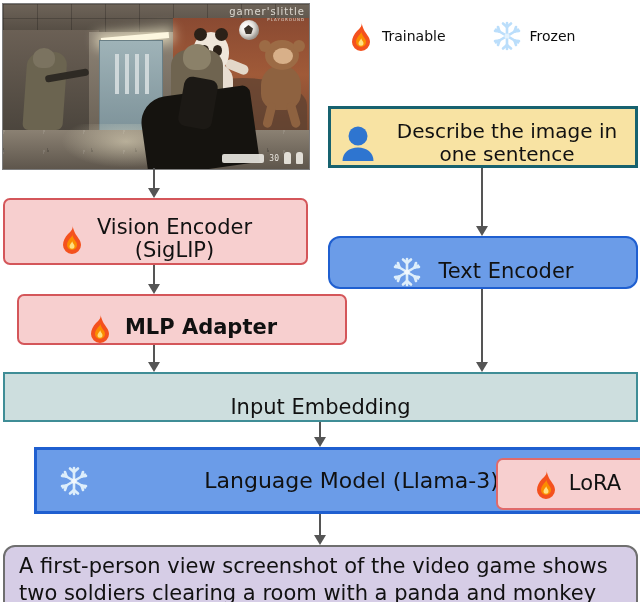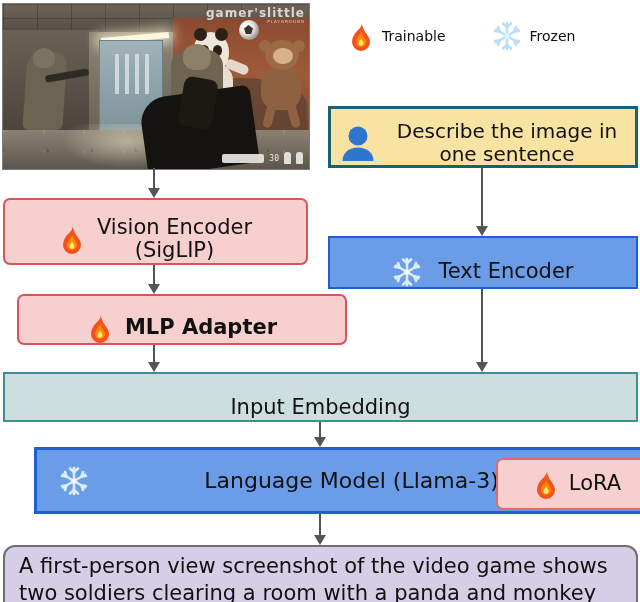--- a/index.html
+++ b/index.html
@@ -89,21 +89,21 @@
   #prompt-box .lbl{font-size:20px;flex:1;}
 
   
   .pink{background:#f7cfcf;border:2px solid #d4565a;border-radius:7px;}
   #vision-encoder-box{left:3px;top:198px;width:305px;height:67px;}
   #mlp-adapter-box{left:17px;top:294px;width:330px;height:51px;font-weight:bold;}
   .pink .row{display:flex;align-items:center;justify-content:center;gap:12px;width:100%;}
 
   
   .blue{background:#6b9ce8;border:2px solid #1f5fd0;}
-  #text-encoder-box{left:328px;top:236px;width:310px;height:53px;}
+  #text-encoder-box{left:328px;top:236px;width:310px;height:53px;border-radius:12px;}
   #text-encoder-box .row{display:flex;align-items:center;justify-content:center;gap:16px;width:100%;}
 
   
   #input-embedding-box{left:3px;top:372px;width:635px;height:50px;background:#cddede;border:2px solid #3f8d96;}
 
   
   #language-model-box{left:3px;top:447px;width:635px;height:67px;background:#6b9ce8;border:3px solid #1f5fd0;margin-left:31px;}
   #language-model-box .lmrow{display:flex;align-items:center;width:100%;height:100%;padding:0 10px;box-sizing:border-box;position:relative;}
   #language-model-box .snowwrap{position:absolute;left:22px;top:50%;transform:translateY(-50%);}
   #language-model-box .lmtext{position:absolute;left:0;right:0;text-align:center;font-size:22px;color:#111;}
@@ -200,21 +200,21 @@
         <div class="sol2helm"></div>
       <div class="gun"></div>
         <div class="gun2"></div>
       <div class="hud">
         <span class="hudgun"></span>
         <span class="hudnum">30</span>
         <span class="hudfig"></span>
         <span class="hudfig"></span>
       </div>
       <div class="wm">
-        <span style="font-size:12px;font-weight:bold">gamer'slittle</span>
+        <span style="font-size:10px;font-weight:normal">gamer'slittle</span>
         <span>PLAYGROUND</span>
       </div>
     </div>
   </div>
 
   <div class="box" id="prompt-box">
     <div class="row">
       <span class="ico person">
         <svg viewBox="0 0 38 36">
           <circle cx="19" cy="11" r="9.5" fill="#2E75D0"></circle>

